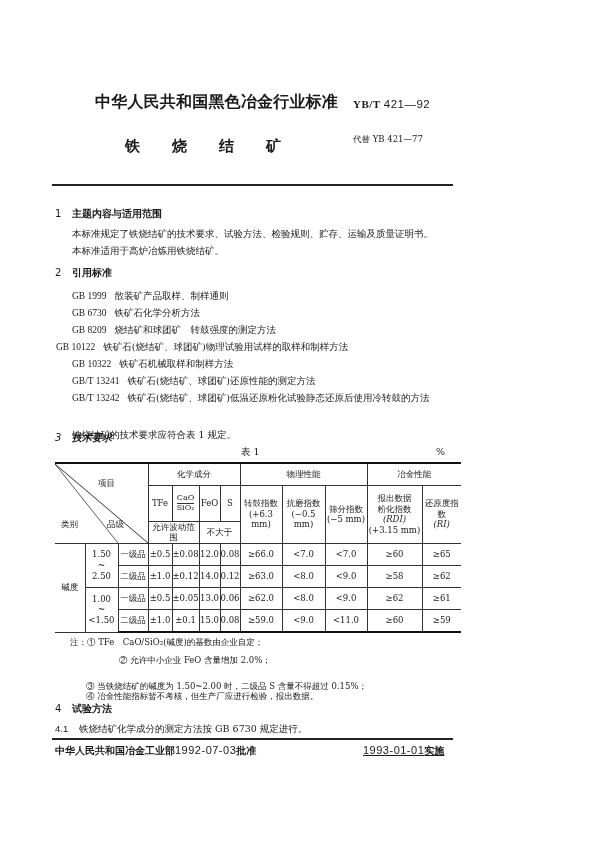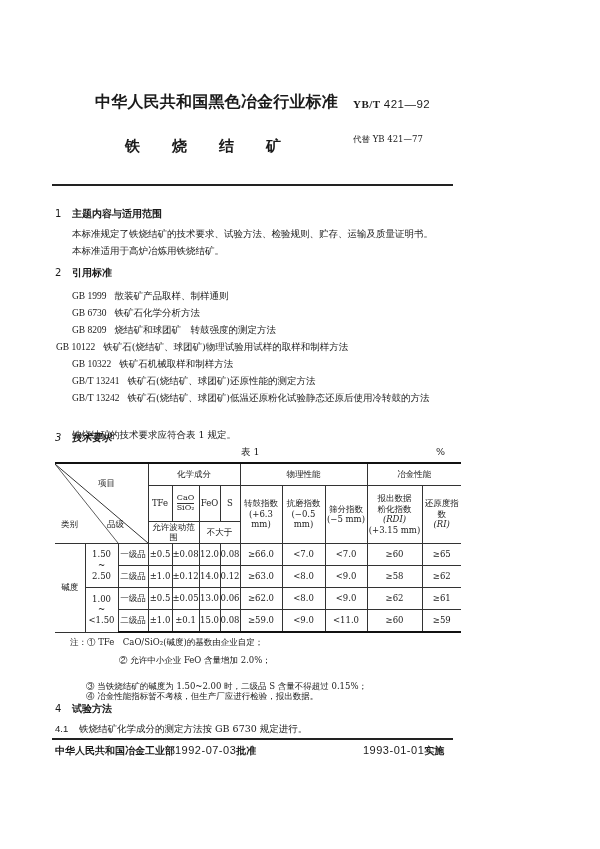--- a/index.html
+++ b/index.html
@@ -209,15 +209,15 @@
 </div>
 <div class="abs body" style="left:55px;top:723px;">
   <span style="display:inline-block;width:24px;font-family:'Liberation Sans',sans-serif;">4.1</span><span>铁烧结矿化学成分的测定方法按 GB 6730 规定进行。</span>
 </div>
 
 <div class="rule" style="top:738px;height:2px;"></div>
 
 <div class="abs footer" style="left:55px;top:744px;">
   <span>中华人民共和国冶金工业部</span><span class="d">1992-07-03</span><span>批准</span>
 </div>
-<div class="abs footer" style="left:363px;top:744px;">
+<div class="abs footer" style="left:363px;top:744px;text-decoration:underline;">
   <span class="d">1993-01-01</span><span>实施</span>
 </div>
 
 </body></html>

